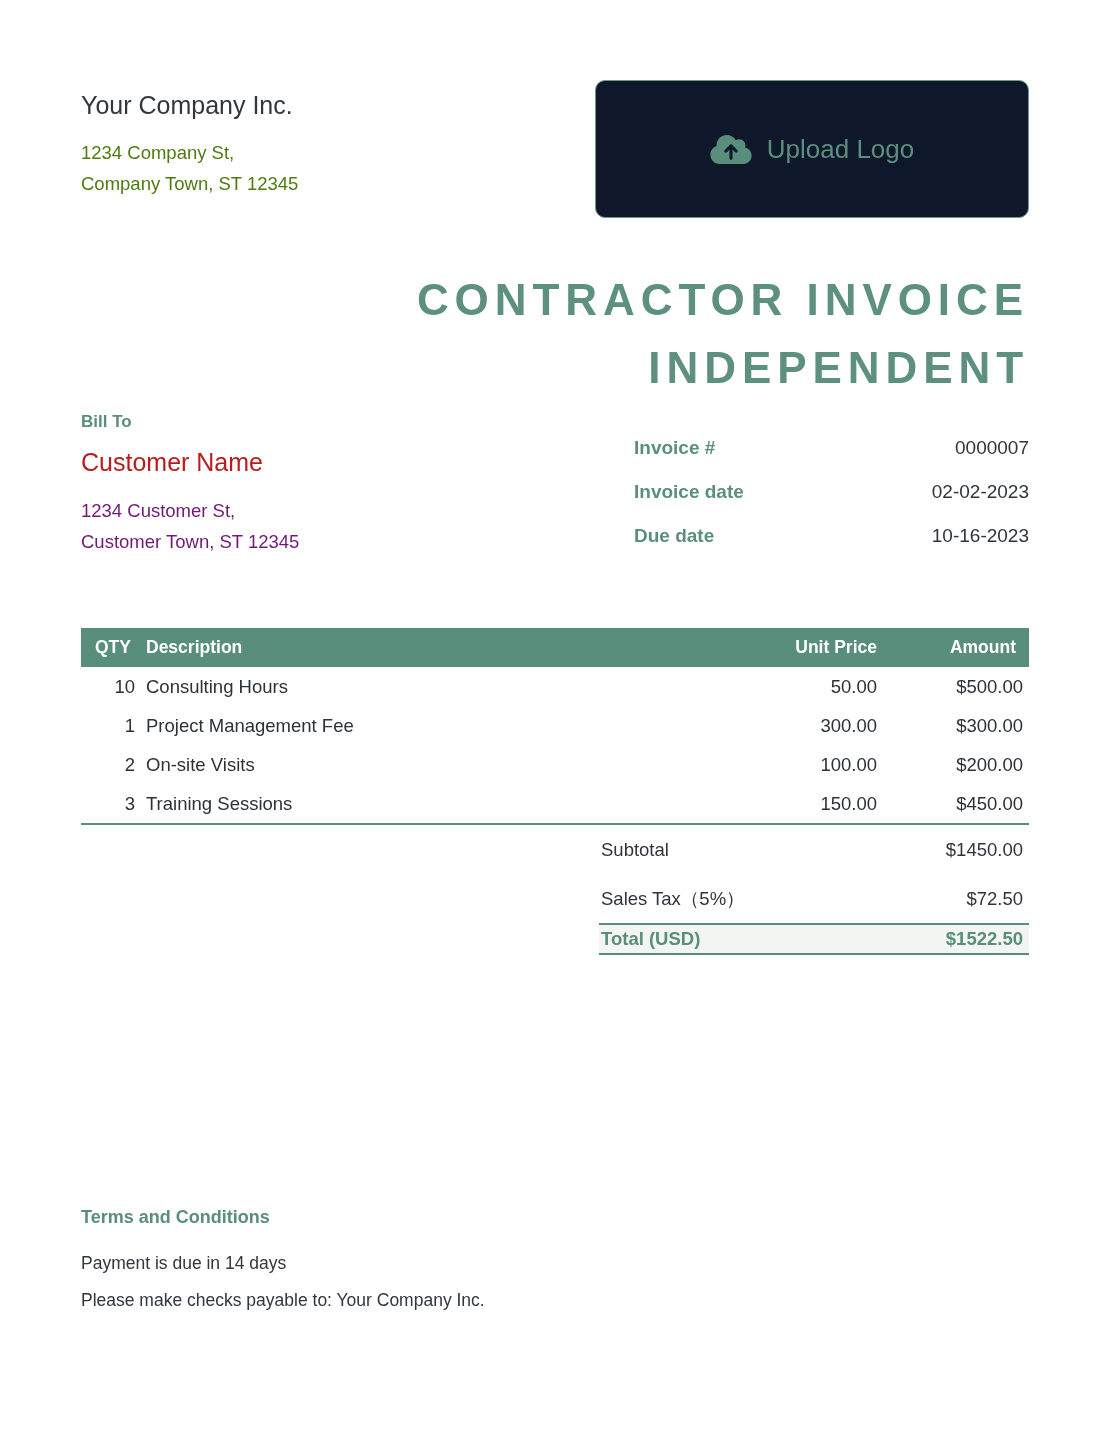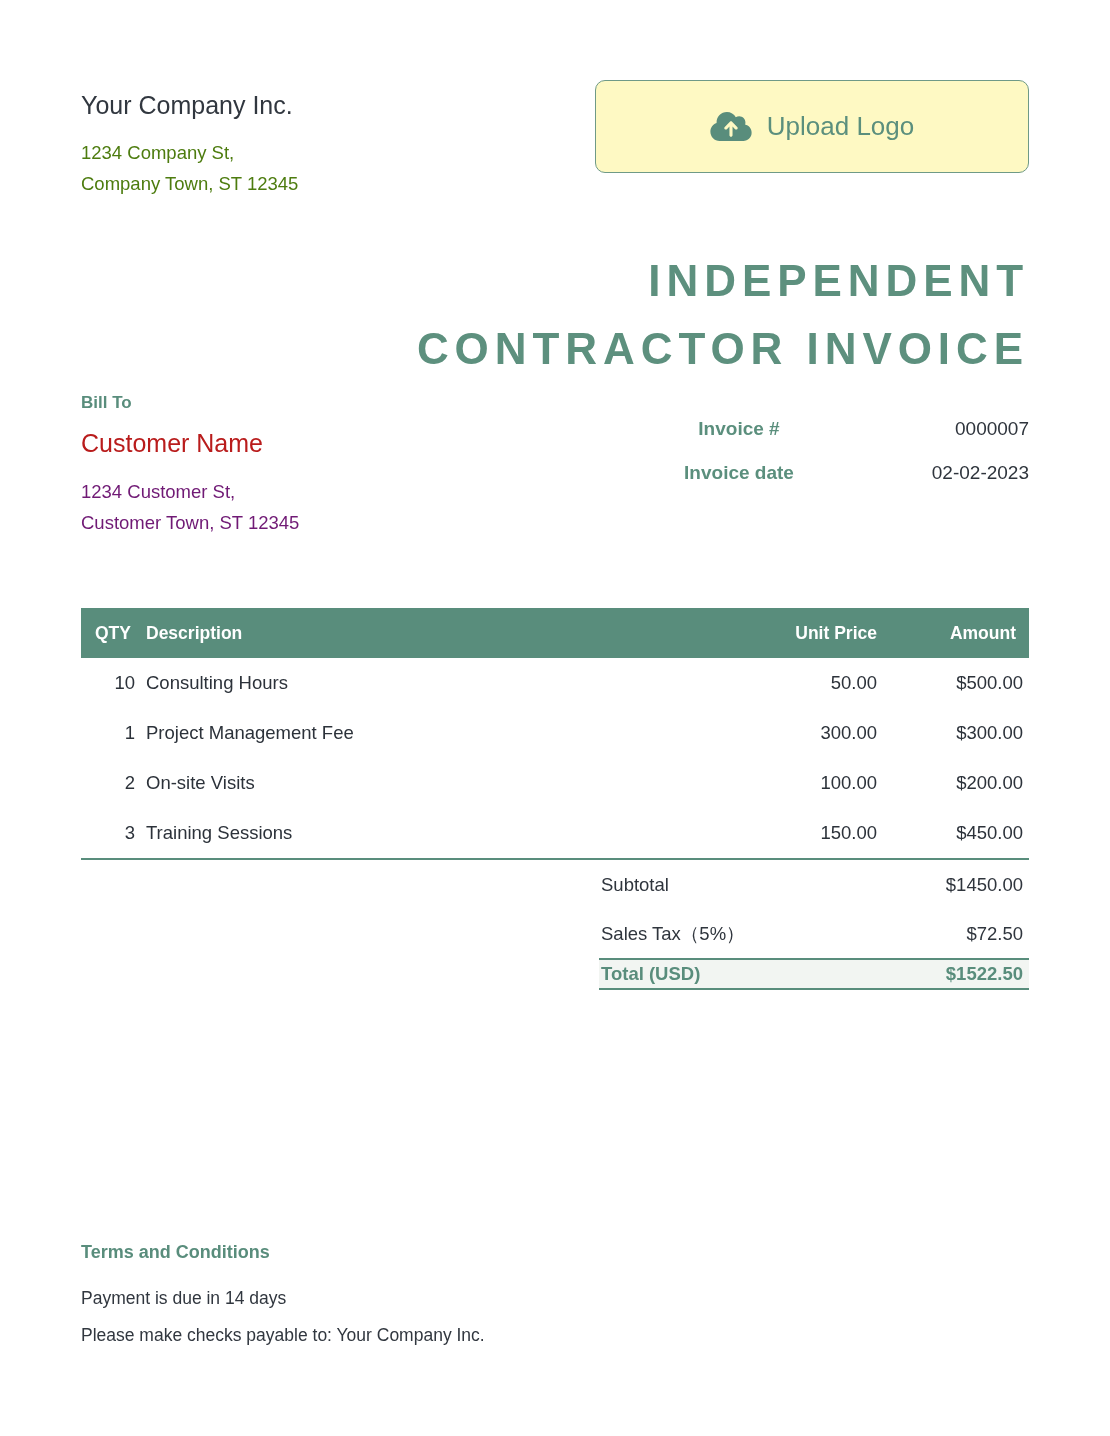--- a/index.html
+++ b/index.html
@@ -28,24 +28,24 @@
     color: #31373f;
     margin-bottom: 17px;
   }
   .company-addr {
     font-size: 18.5px;
     color: #4d7c0f;
     line-height: 31px;
   }
   .upload-btn {
     width: 434px;
-    height: 93px;
+    height: 138px;
     border: 1px solid #6f9a87;
     border-radius: 10px;
-    background: #fef9c3;
+    background: #0f172a;
     display: flex;
     align-items: center;
     justify-content: center;
     gap: 15px;
     cursor: pointer;
   }
   .upload-btn svg { width: 42px; height: 33px; }
   .upload-label {
     font-size: 26px;
     color: #5b8f7d;
@@ -86,39 +86,39 @@
     line-height: 31px;
   }
   .meta-block { margin-top: 14px; width: 395px; }
   .meta-row {
     display: flex;
     align-items: center;
     height: 44px;
   }
   .meta-label {
     flex: 1;
-    text-align: center;
+    text-align: left;
     font-size: 19px;
     font-weight: 700;
     color: #5b8f7d;
   }
   .meta-value {
     width: 185px;
     text-align: right;
     font-size: 19px;
     color: #2f353d;
   }
 
   
   .items-table { margin-top: 70px; }
   .tbl-row {
     display: grid;
     grid-template-columns: 65px 1fr 160px 152px;
     align-items: center;
-    height: 50px;
+    height: 39px;
   }
   .tbl-head {
     background: #598d7c;
     color: #ffffff;
     font-weight: 700;
     font-size: 17.5px;
   }
   .tbl-body { border-bottom: 2px solid #598d7c; }
   .col-qty   { text-align: right; padding-left: 14px; padding-right: 11px; }
   .head-qty  { text-align: left;  padding-left: 14px; }
@@ -180,42 +180,46 @@
     </div>
     <div class="upload-btn">
       <svg viewBox="0 0 640 512" aria-hidden="true">
         <path fill="#598d7c" fill-rule="evenodd" d="M144 480C64.5 480 0 415.5 0 336c0-62.8 40.2-116.2 96.2-135.9c-.1-2.7-.2-5.4-.2-8.1C96 103.6 167.6 32 256 32c59.3 0 111 32.2 138.7 80.2C409.9 101.1 428.3 96 448 96c53 0 96 43 96 96c0 12.2-2.3 23.8-6.4 34.6C596 238.4 640 290.1 640 352c0 70.7-57.3 128-128 128H144zm79-217c-9.4 9.4-9.4 24.6 0 33.9s24.6 9.4 33.9 0l39-39V392c0 13.3 10.7 24 24 24s24-10.7 24-24V257.9l39 39c9.4 9.4 24.6 9.4 33.9 0s9.4-24.6 0-33.9l-80-80c-9.4-9.4-24.6-9.4-33.9 0l-80 80z"></path>
       </svg>
       <span class="upload-label">Upload Logo</span>
     </div>
   </div>
 
   <div class="title-block">
+    <div>CONTRACTOR INVOICE</div>
     <div>INDEPENDENT</div>
-    <div>CONTRACTOR INVOICE</div>
   </div>
 
   <div class="info-row">
     <div class="bill-to">
       <div class="bill-to-label">Bill To</div>
       <div class="customer-name">Customer Name</div>
       <div class="customer-addr">
         <div>1234 Customer St,</div>
         <div>Customer Town, ST 12345</div>
       </div>
     </div>
     <div class="meta-block">
       <div class="meta-row">
         <div class="meta-label">Invoice #</div>
         <div class="meta-value">0000007</div>
       </div>
       <div class="meta-row">
         <div class="meta-label">Invoice date</div>
         <div class="meta-value">02-02-2023</div>
       </div>
+      <div class="meta-row">
+        <div class="meta-label">Due date</div>
+        <div class="meta-value">10-16-2023</div>
+      </div>
     </div>
   </div>
 
   <div class="items-table">
     <div class="tbl-row tbl-head">
       <div class="head-qty">QTY</div>
       <div class="col-desc">Description</div>
       <div class="col-price">Unit Price</div>
       <div class="col-amt head-amt">Amount</div>
     </div>

